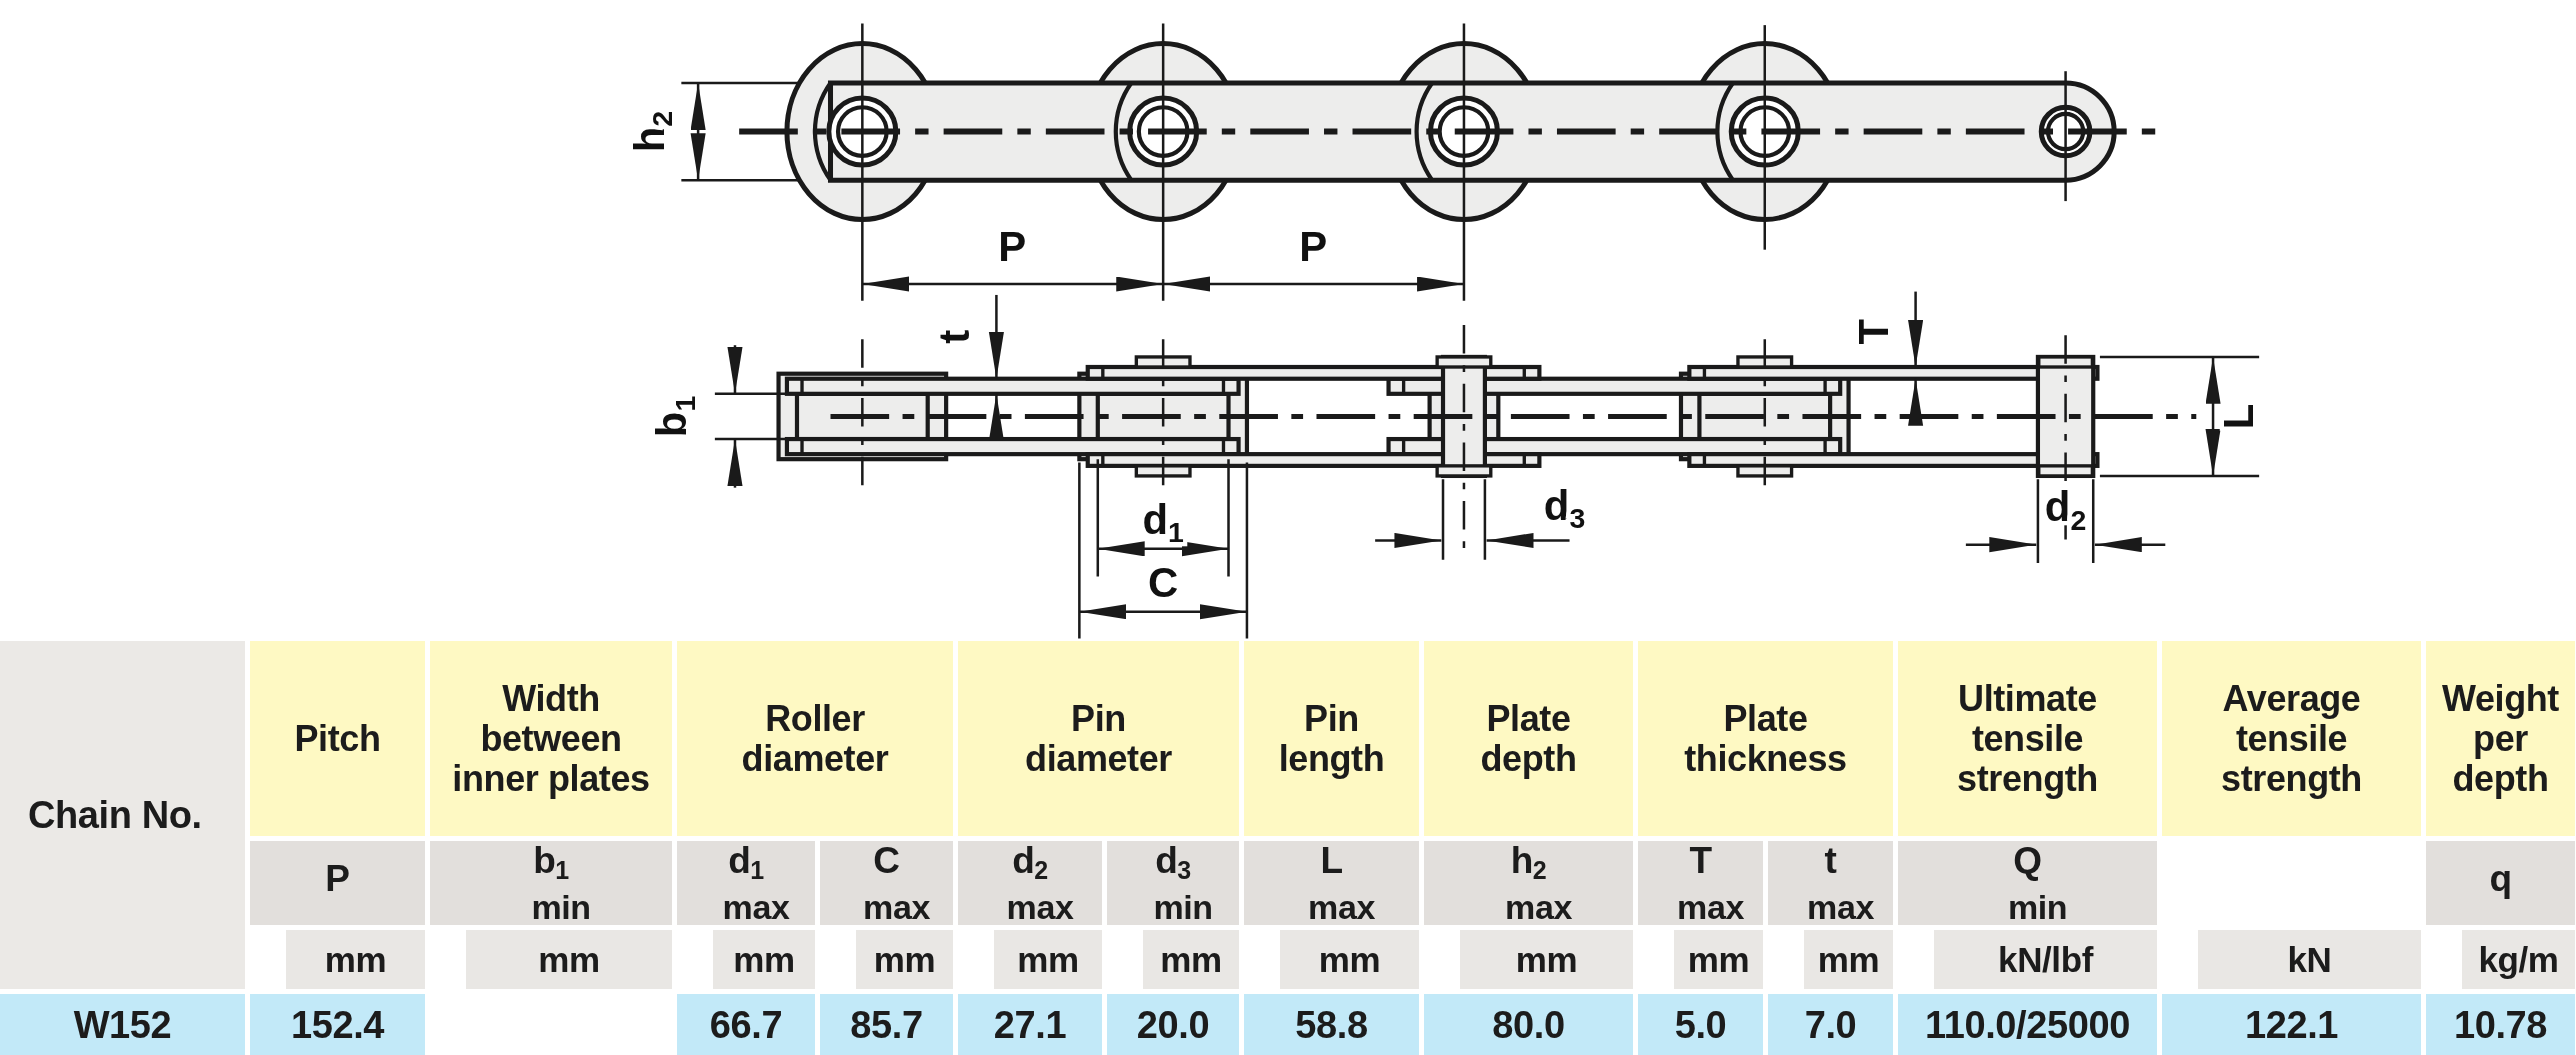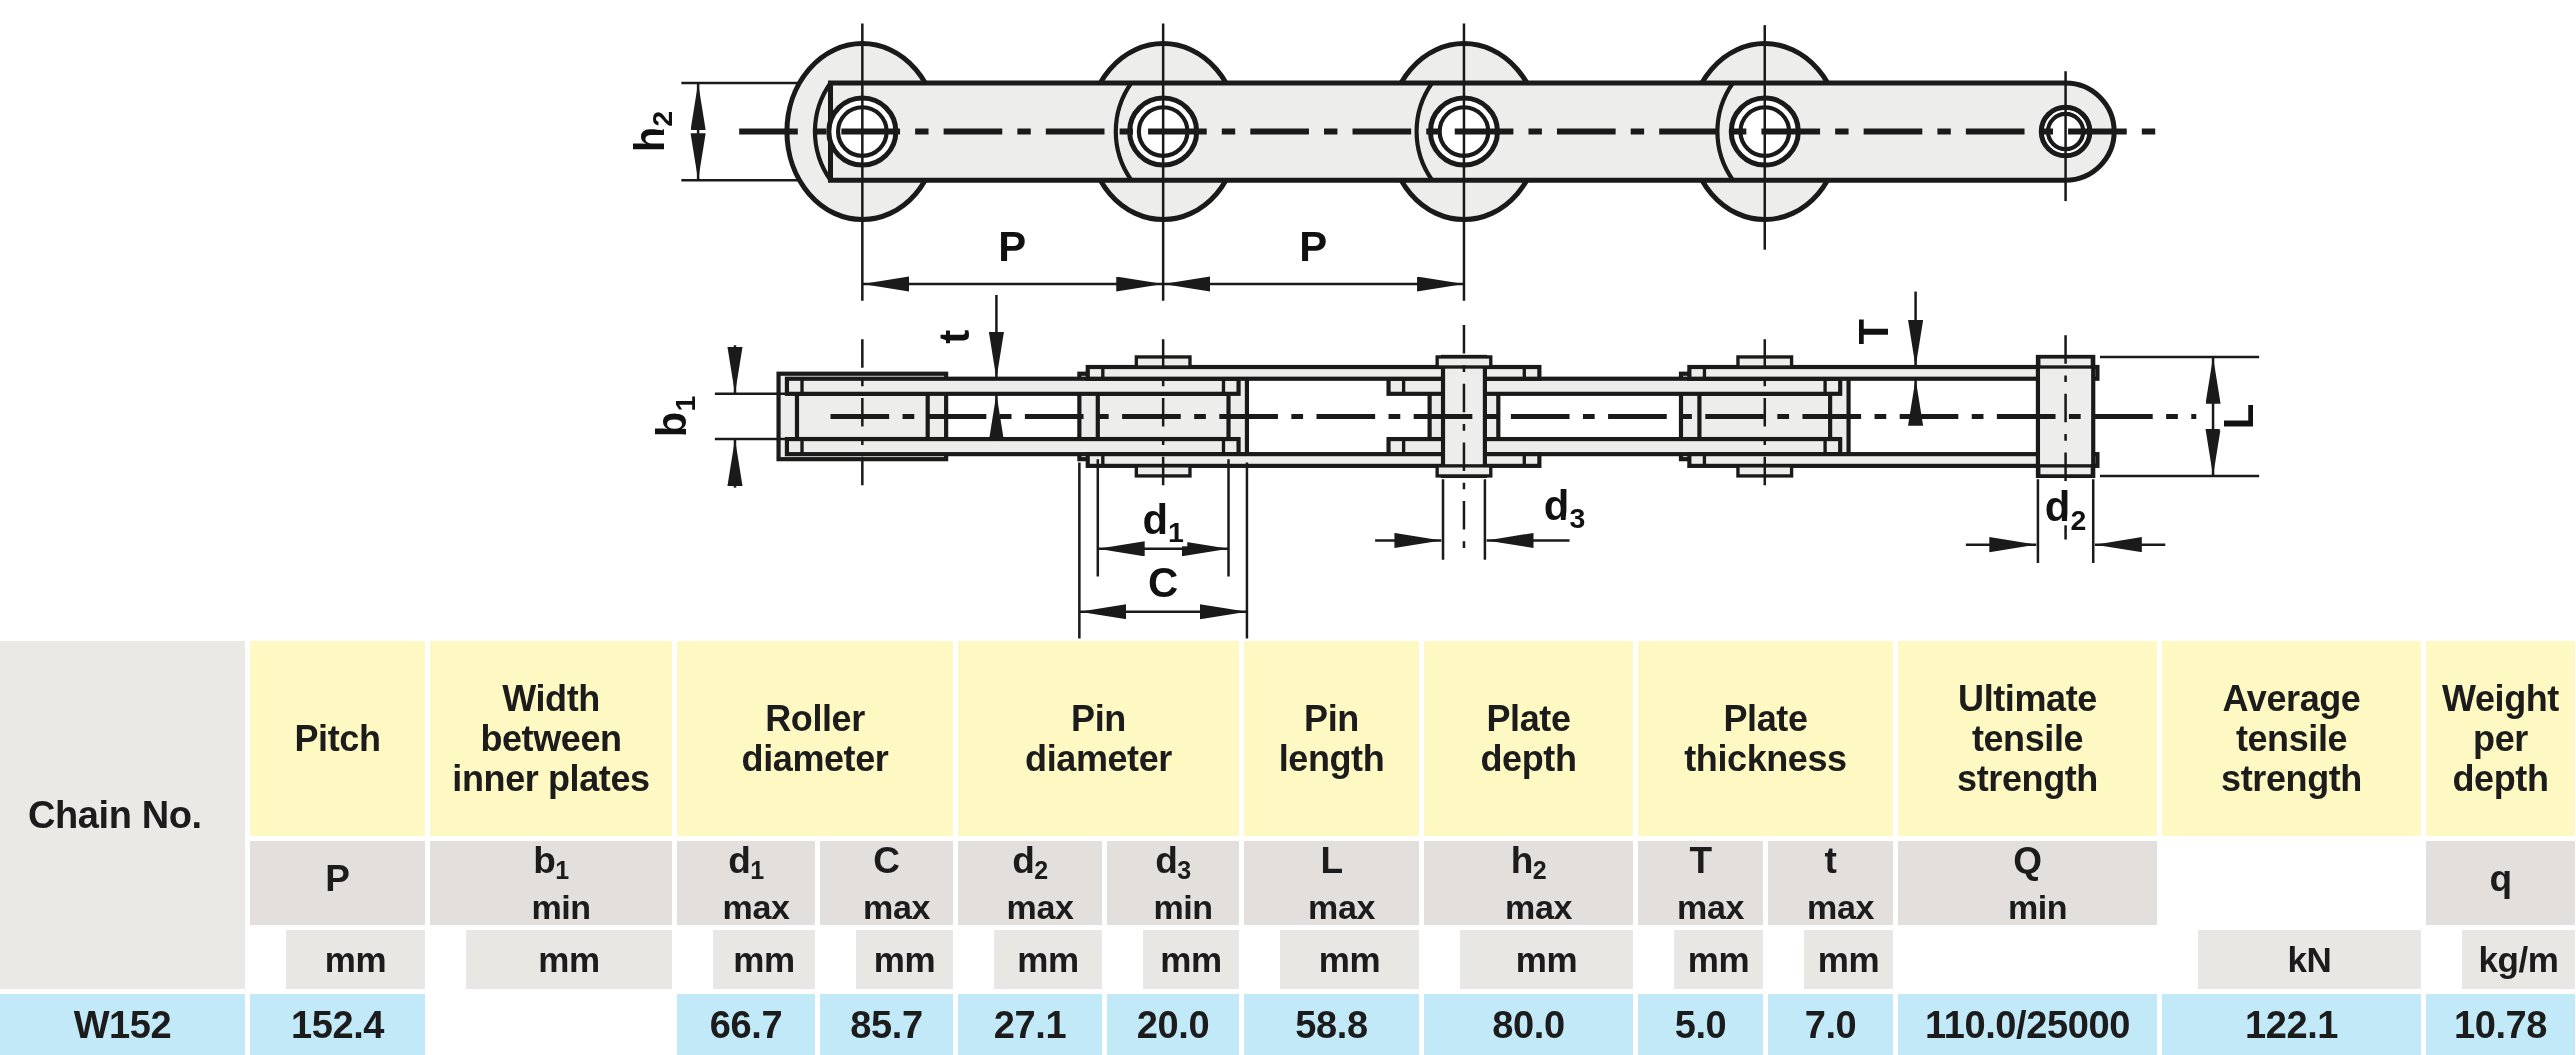--- a/index.html
+++ b/index.html
@@ -268,20 +268,21 @@
     <div class="cell unit" style="grid-column:2;grid-row:3">mm</div>
     <div class="cell unit" style="grid-column:3;grid-row:3">mm</div>
     <div class="cell unit" style="grid-column:4;grid-row:3">mm</div>
     <div class="cell unit" style="grid-column:5;grid-row:3">mm</div>
     <div class="cell unit" style="grid-column:6;grid-row:3">mm</div>
     <div class="cell unit" style="grid-column:7;grid-row:3">mm</div>
     <div class="cell unit" style="grid-column:8;grid-row:3">mm</div>
     <div class="cell unit" style="grid-column:9;grid-row:3">mm</div>
     <div class="cell unit" style="grid-column:10;grid-row:3">mm</div>
     <div class="cell unit" style="grid-column:11;grid-row:3">mm</div>
+    <div class="cell unit" style="grid-column:12;grid-row:3">kN/lbf</div>
     <div class="cell unit" style="grid-column:13;grid-row:3">kN</div>
     <div class="cell unit" style="grid-column:14;grid-row:3">kg/m</div>
 
     <div class="cell data chain-data">W152</div>
     <div class="cell data" style="grid-column:2;grid-row:4">152.4</div>
     <div class="cell data" style="grid-column:4;grid-row:4">66.7</div>
     <div class="cell data" style="grid-column:5;grid-row:4">85.7</div>
     <div class="cell data" style="grid-column:6;grid-row:4">27.1</div>
     <div class="cell data" style="grid-column:7;grid-row:4">20.0</div>
     <div class="cell data" style="grid-column:8;grid-row:4">58.8</div>

